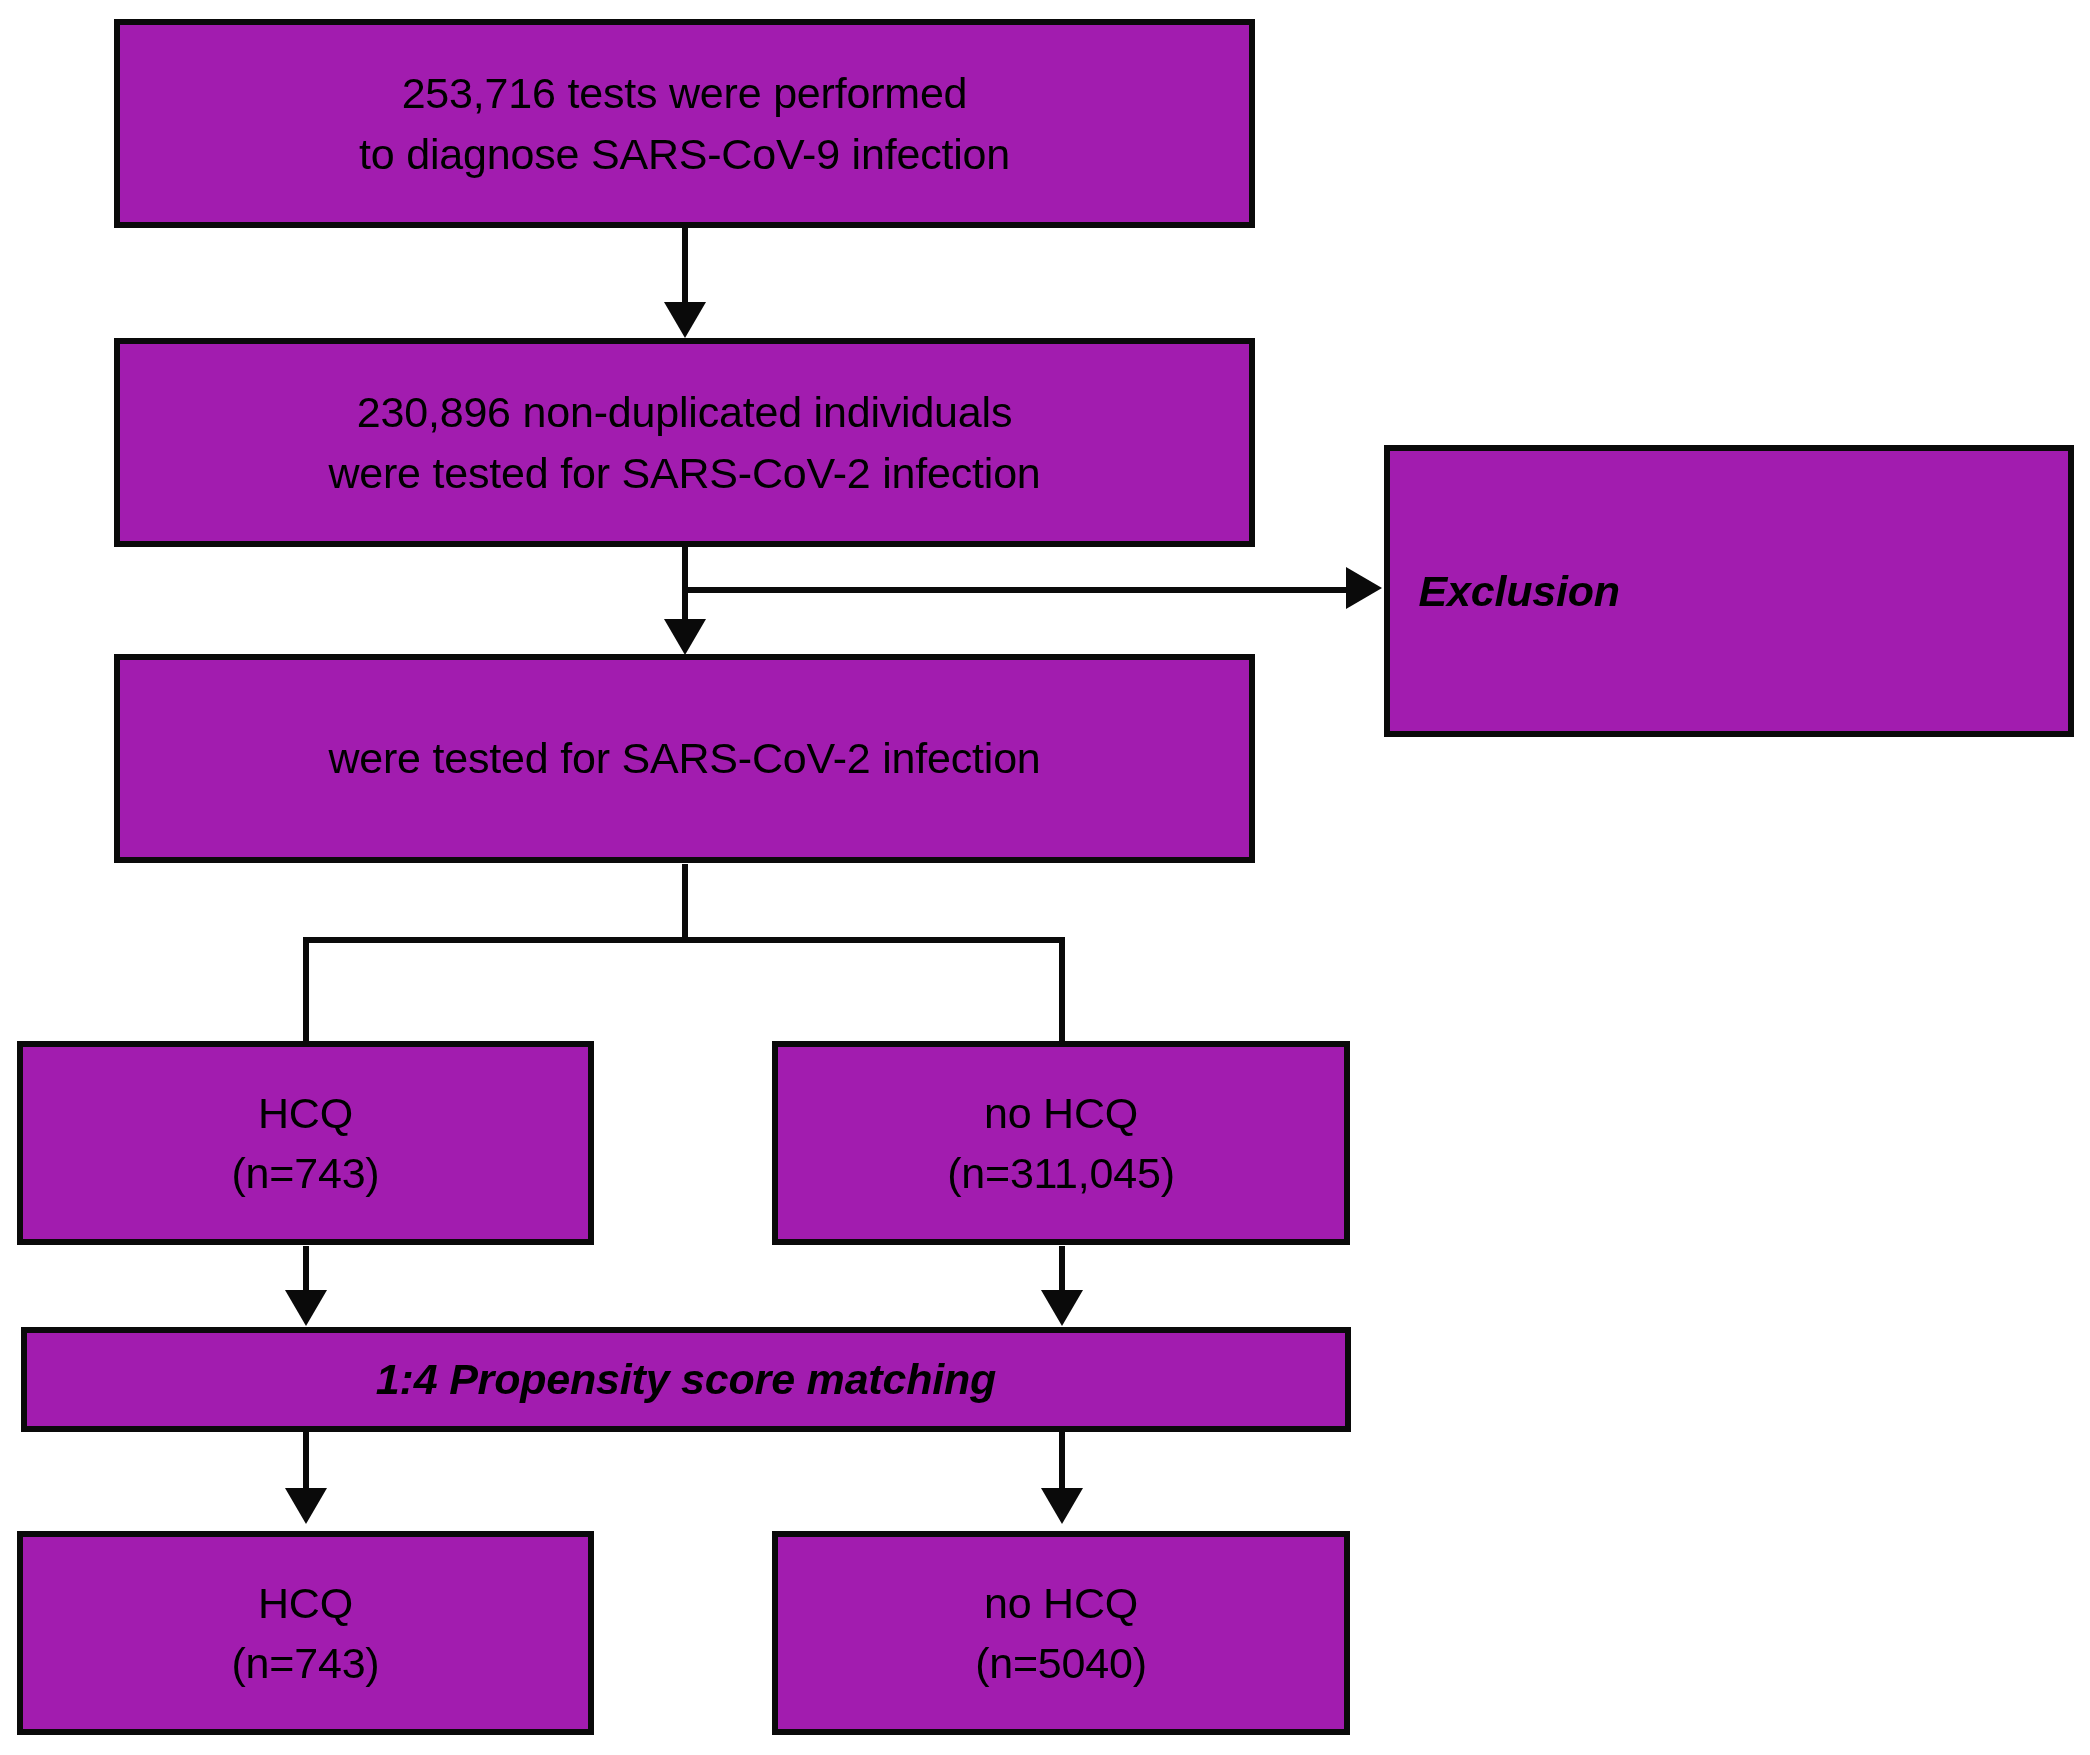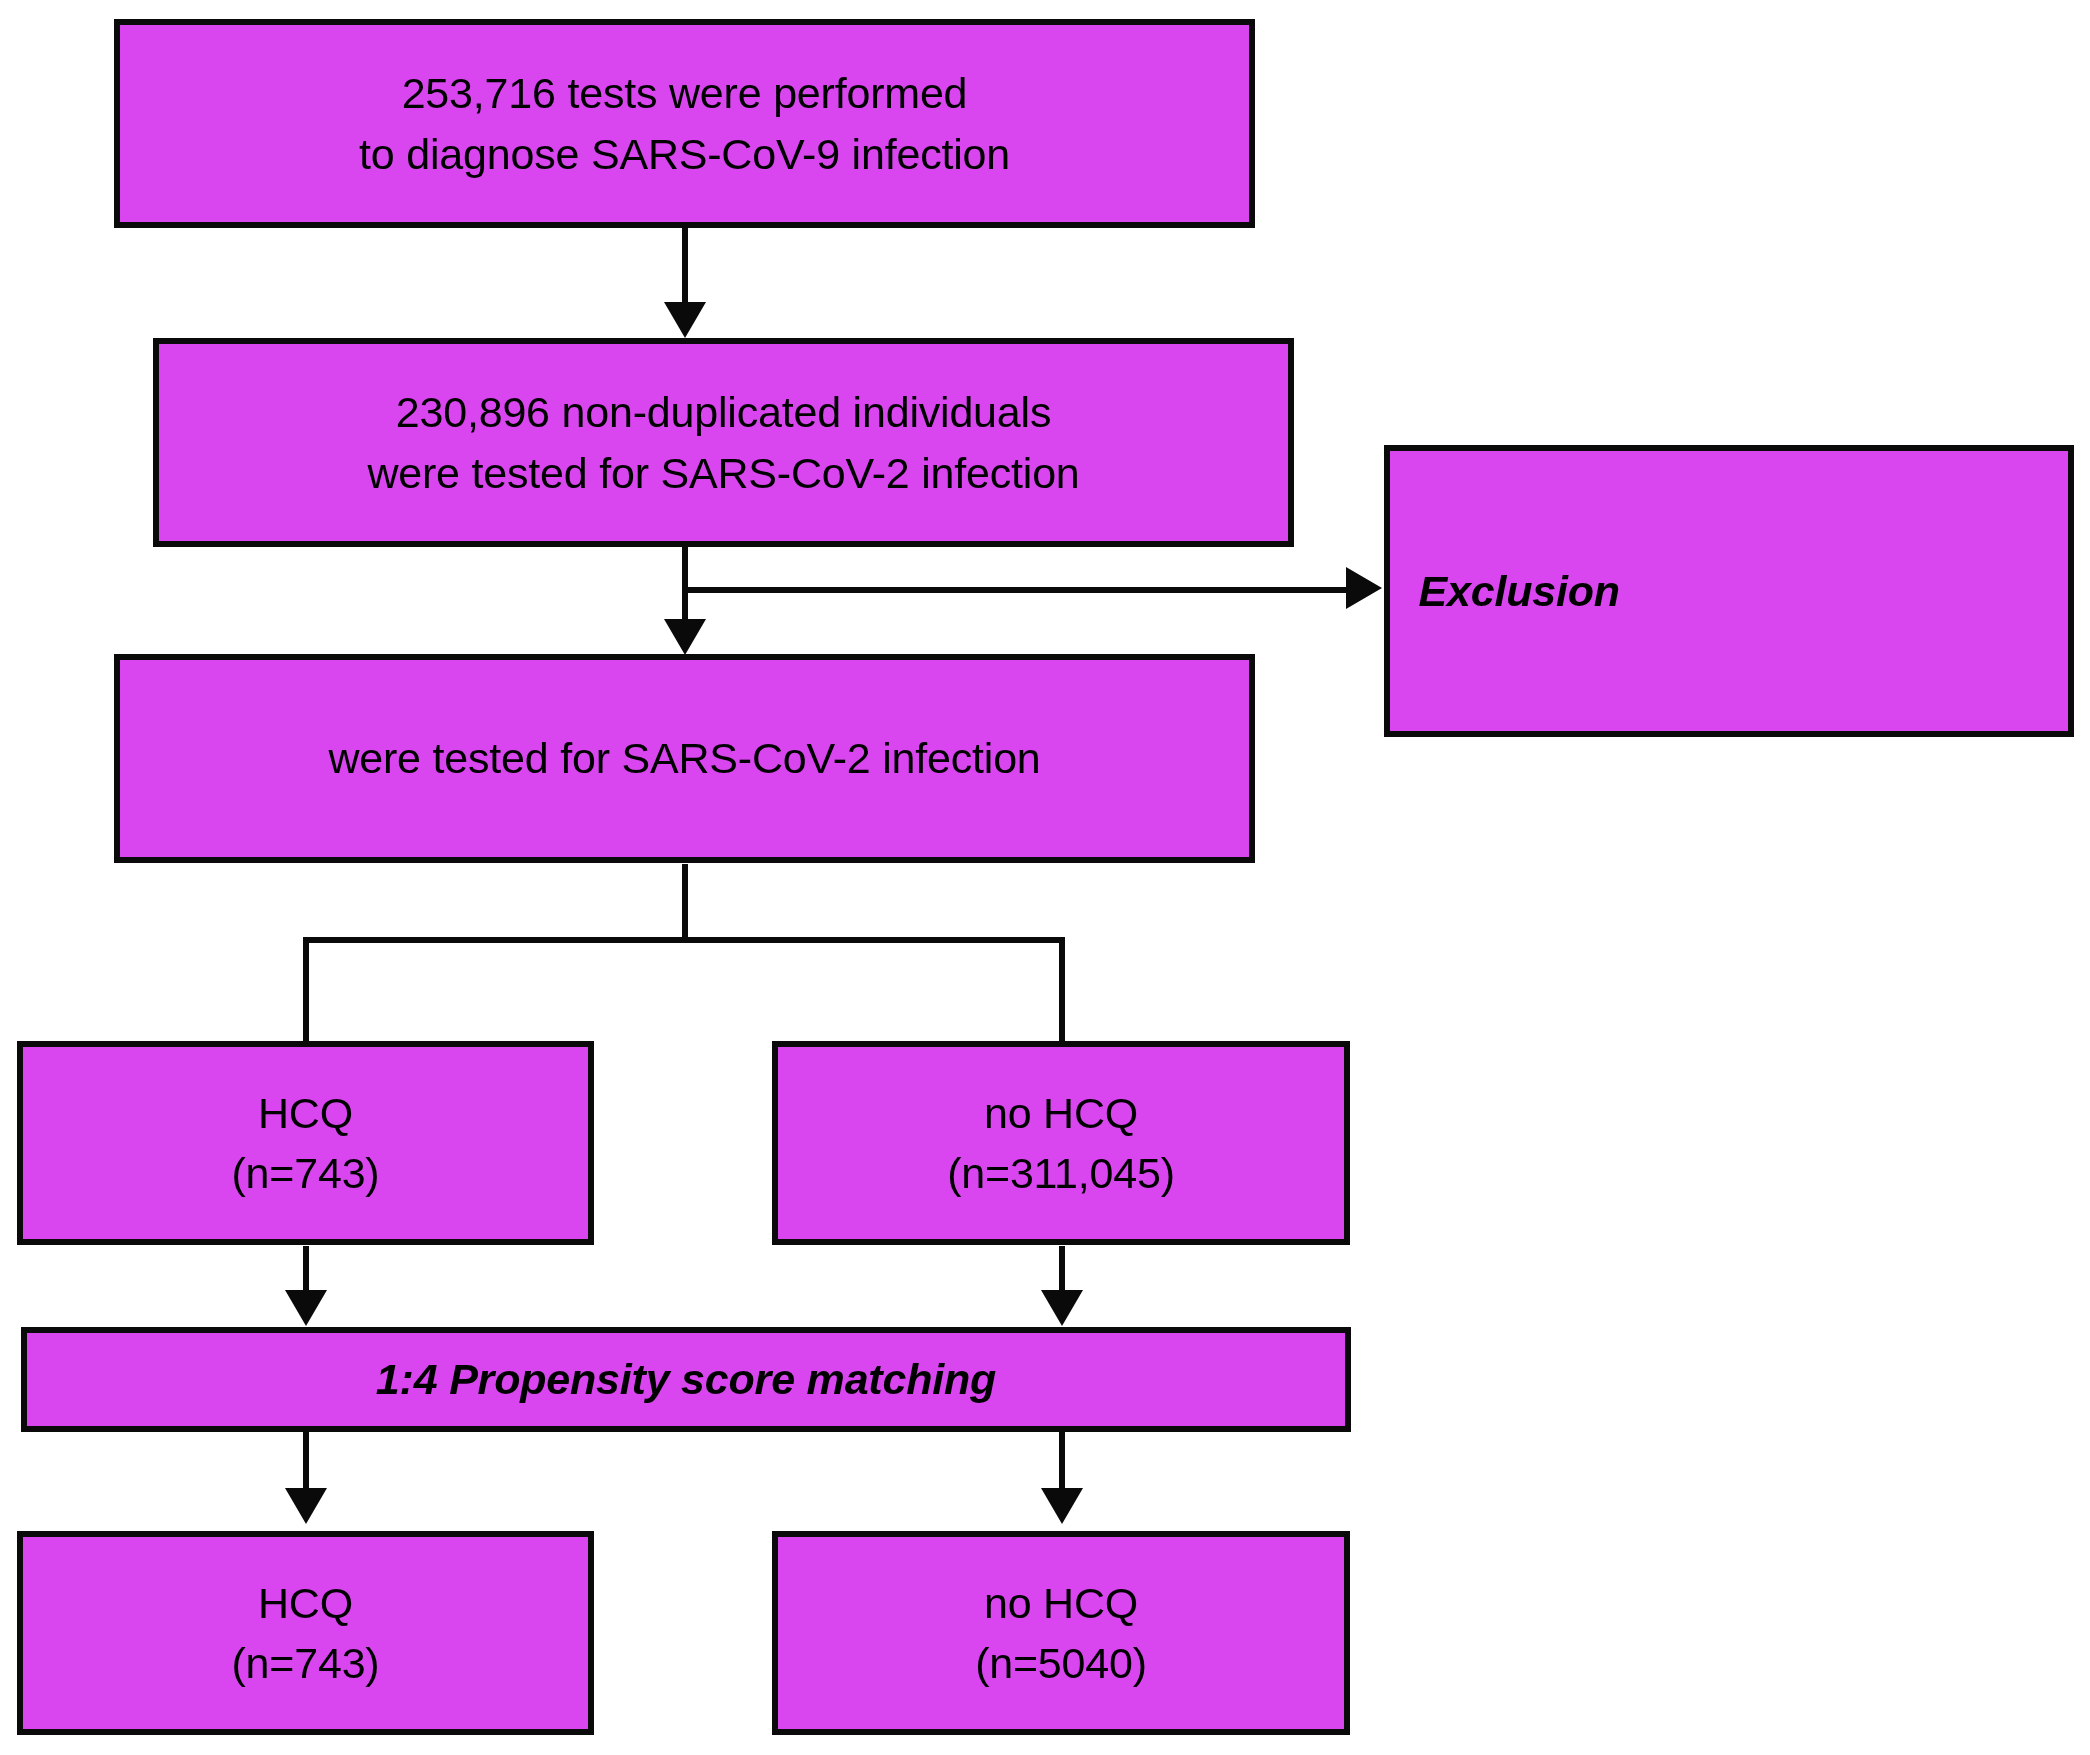--- a/index.html
+++ b/index.html
@@ -14,38 +14,38 @@
   #flowchart {
     position: relative;
     width: 2091px;
     height: 1756px;
     background: #ffffff;
     overflow: hidden;
   }
   .node {
     position: absolute;
     box-sizing: border-box;
-    background: #d946ef;
+    background: #a21caf;
     border: 6.7px solid #0a0a0a;
     display: flex;
     flex-direction: column;
     align-items: center;
     justify-content: center;
   }
   .node .line {
     display: block;
     white-space: nowrap;
     font-size: 43px;
     line-height: 1.40;
     letter-spacing: -0.2px;
     text-align: center;
   }
   
   #node-tests-performed   { left:114px;  top:19px;   width:1141px; height:209px; }
-  #node-nonduplicated     { left:114px;  top:338px;  width:1141px; height:209px;margin-left:39px; }
+  #node-nonduplicated     { left:114px;  top:338px;  width:1141px; height:209px; }
   #node-adults            { left:114px;  top:654px;  width:1141px; height:209px; }
   #node-exclusion         { left:1384px; top:445px;  width:690px;  height:292px;
                             align-items:flex-start; justify-content:center; padding-left:28.5px; }
   #node-exclusion .line   { text-align:left; }
   #node-hcq-pre           { left:17px;   top:1041px; width:577px;  height:204px; }
   #node-nohcq-pre         { left:772px;  top:1041px; width:578px;  height:204px; }
   #node-psm               { left:21px;   top:1327px; width:1330px; height:105px; }
   #node-hcq-post          { left:17px;   top:1531px; width:577px;  height:204px; }
   #node-nohcq-post        { left:772px;  top:1531px; width:578px;  height:204px; }
 

